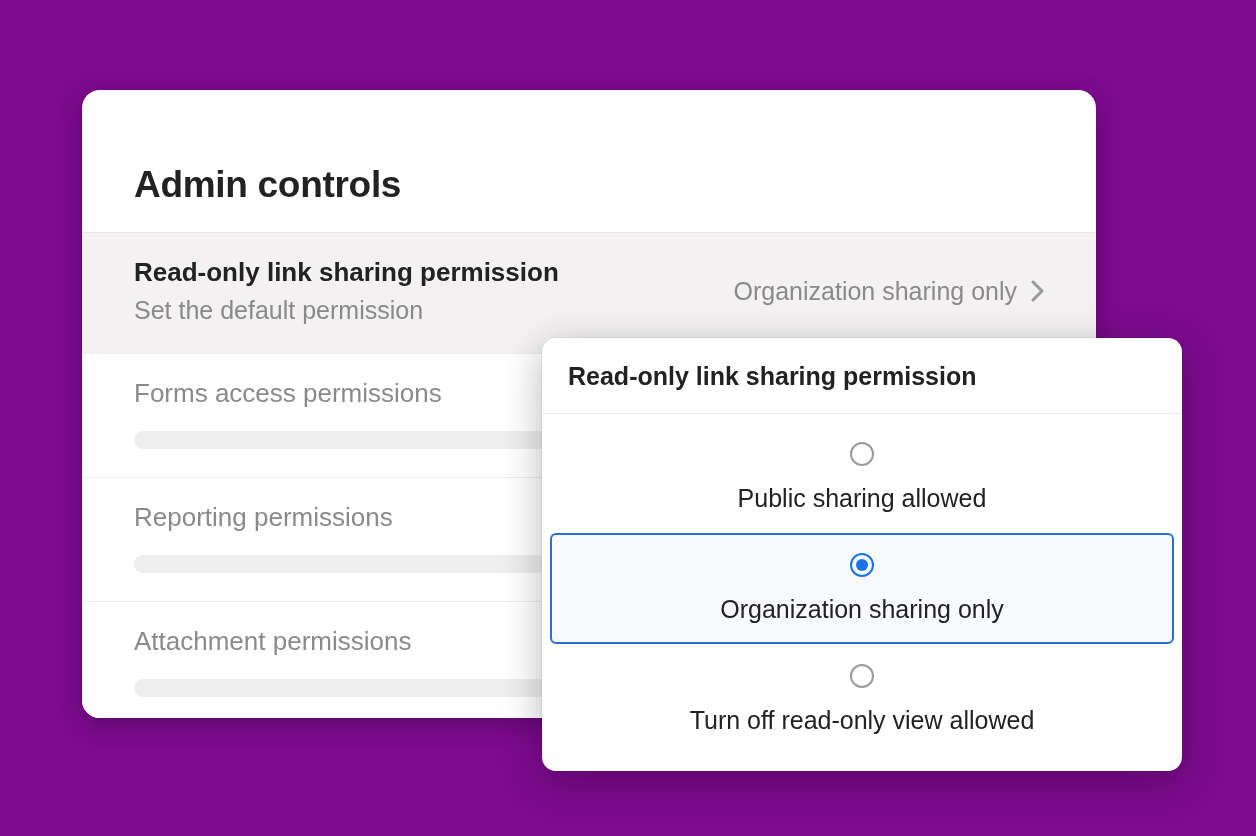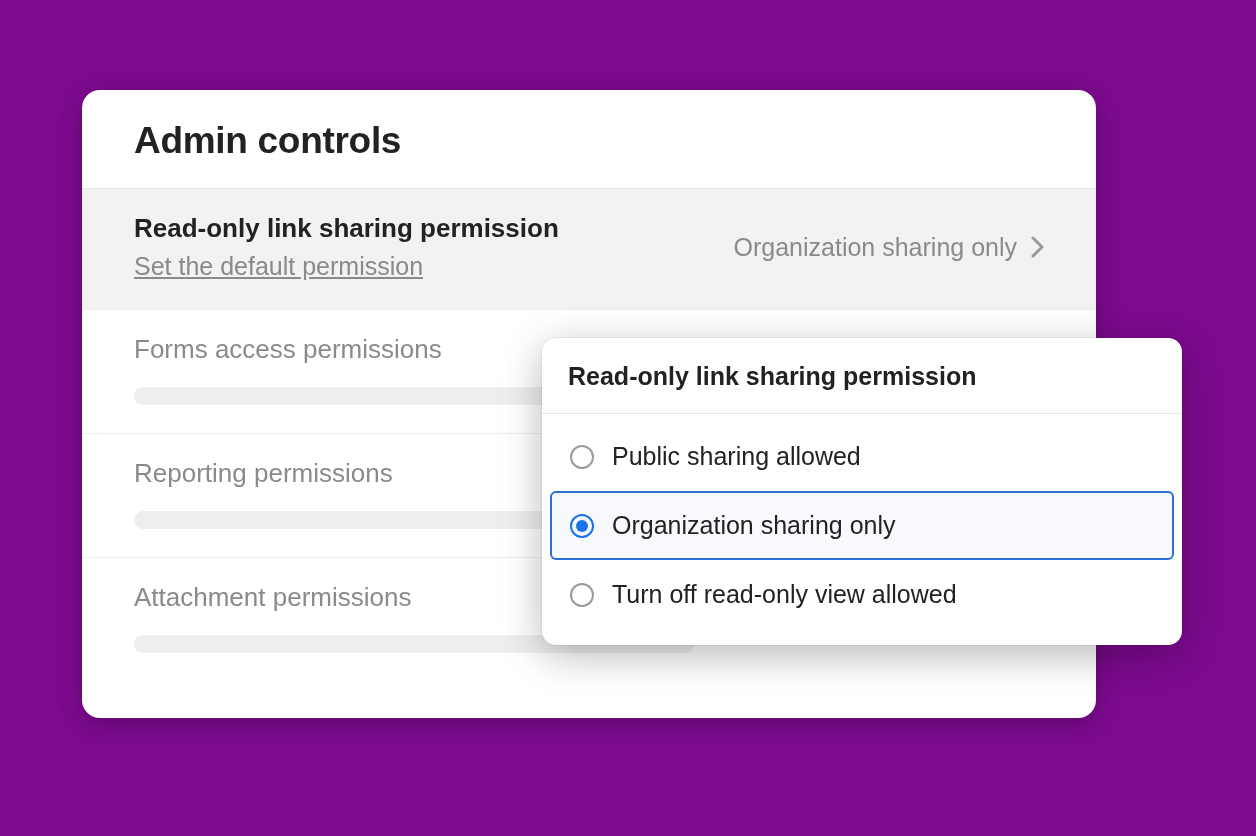--- a/index.html
+++ b/index.html
@@ -24,20 +24,21 @@
   }
   .panel-header {
     padding: 30px 52px 26px 52px;
     border-bottom: 1px solid #e6e6e6;
   }
   .panel-title {
     font-size: 37px;
     font-weight: 600;
     color: #222;
     letter-spacing: -0.3px;
+    margin-top: 44px;
   }
   .row {
     display: flex;
     justify-content: space-between;
     align-items: center;
     padding: 24px 52px 28px 52px;
     border-bottom: 1px solid #ececec;
     background: #fff;
     position: relative;
   }
@@ -47,21 +48,20 @@
   .row-left { display: flex; flex-direction: column; gap: 8px; }
   .row-title {
     font-size: 26px;
     font-weight: 600;
     color: #222;
   }
   .row-sub {
     font-size: 25px;
     color: #8a8a8a;
     font-weight: 400;
-    text-decoration: underline;
   }
   .row-title.muted {
     color: #8a8a8a;
     font-weight: 500;
   }
   .row-right {
     display: flex;
     align-items: center;
     gap: 14px;
     color: #8a8a8a;
@@ -100,20 +100,21 @@
   .option {
     display: flex;
     align-items: center;
     gap: 18px;
     padding: 18px 18px;
     border-radius: 6px;
     border: 2.5px solid transparent;
     cursor: pointer;
     font-size: 25px;
     color: #222;
+    flex-direction: column;
   }
   .option.selected {
     border-color: #2a6fd6;
     background: #f7f9fd;
   }
   .radio {
     width: 24px;
     height: 24px;
     border-radius: 50%;
     border: 2px solid #9a9a9a;

